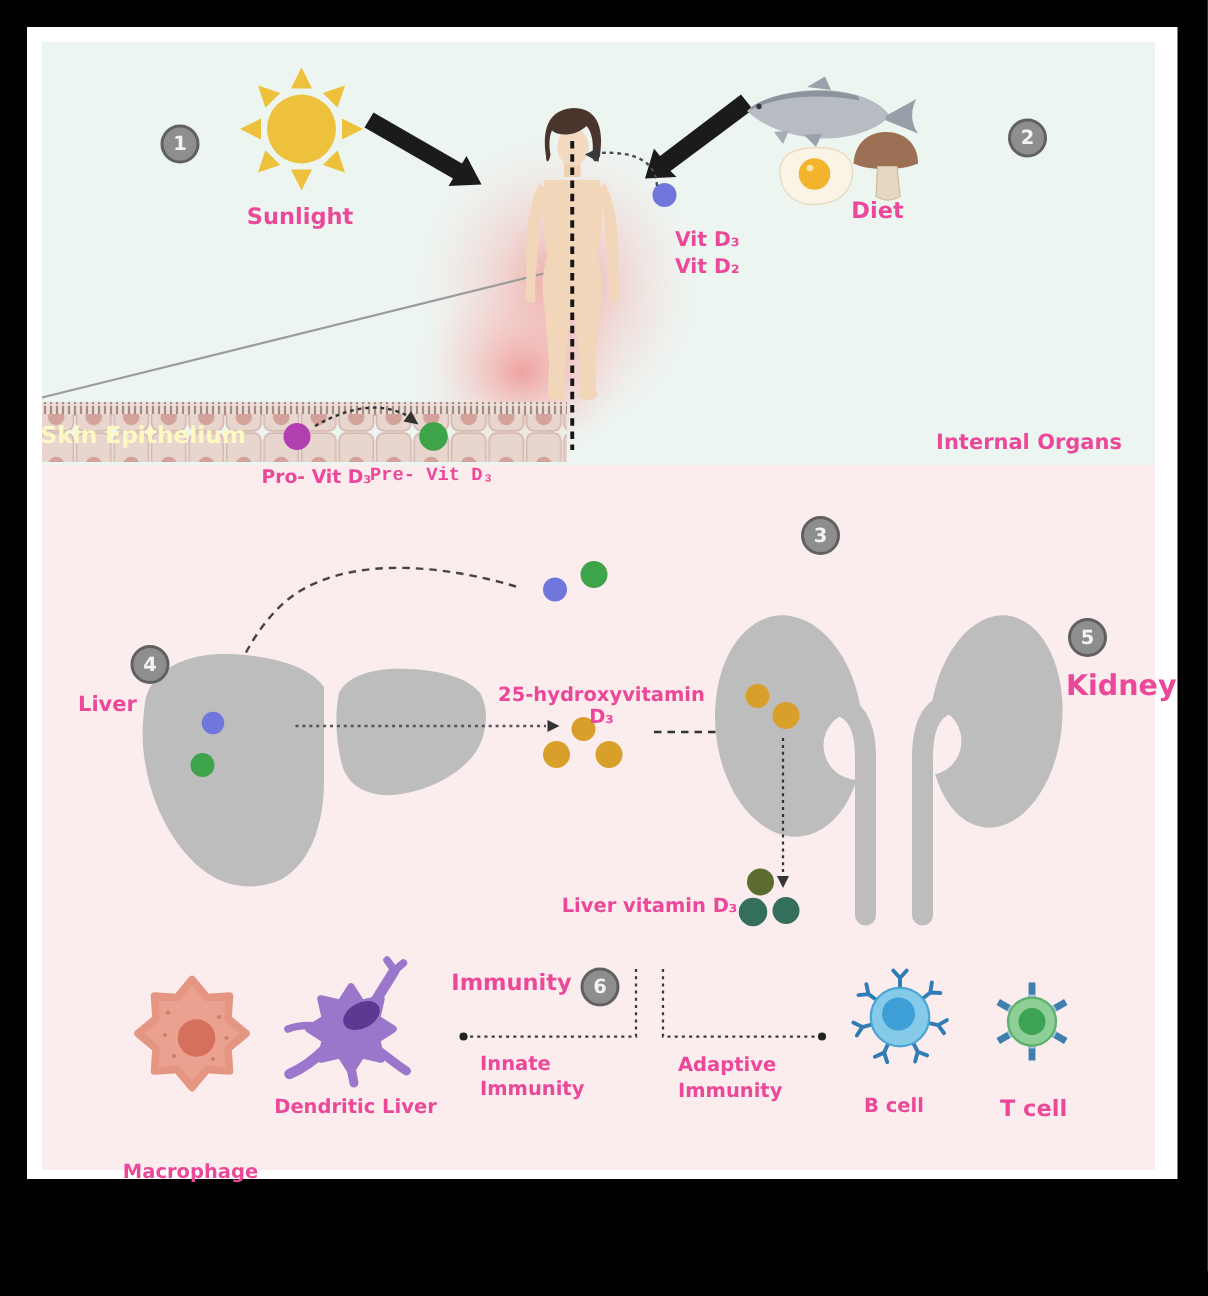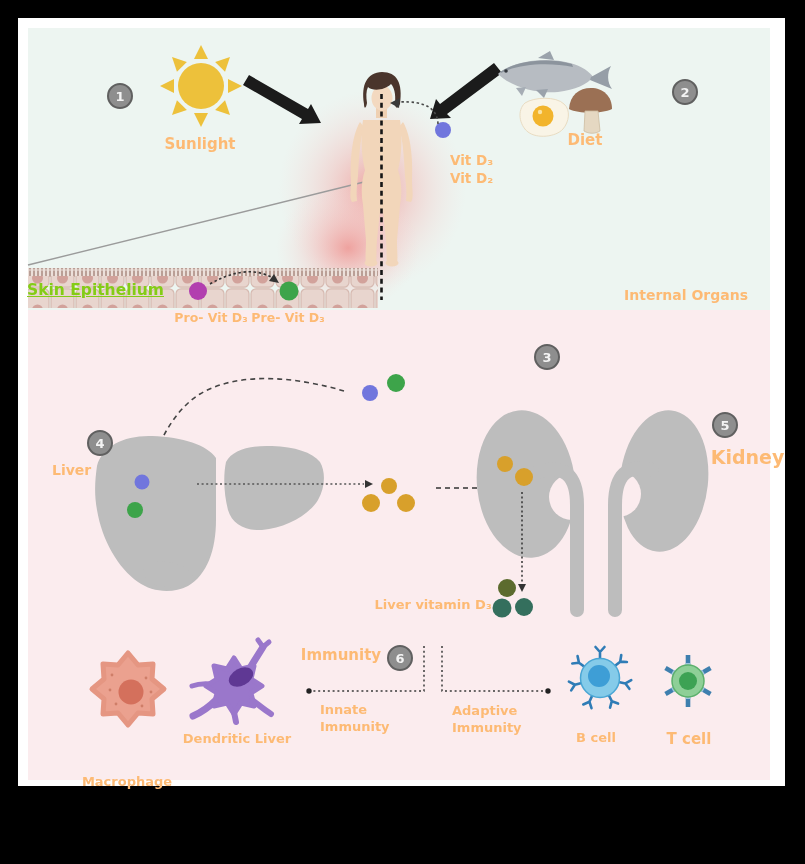--- a/index.html
+++ b/index.html
@@ -2,21 +2,21 @@
 <html><head>
 <meta charset="utf-8">
 <style>
   html,body{margin:0;padding:0;background:#000;}
   .stage{position:relative;width:805px;height:864px;background:#000;overflow:hidden;
          font-family:"DejaVu Sans","Liberation Sans",sans-serif;}
   .card{position:absolute;left:18px;top:18px;width:767px;height:768px;background:#ffffff;}
   .panel-mint{position:absolute;left:28px;top:28px;width:742px;height:282px;background:#edf5f1;}
   .panel-pink{position:absolute;left:28px;top:310px;width:742px;height:470px;background:#fbecee;}
   svg.overlay{position:absolute;left:0;top:0;width:805px;height:864px;}
-  .lbl{position:absolute;font-weight:bold;color:#fdba74;}
+  .lbl{position:absolute;font-weight:bold;color:#ec4899;}
   .ctr{text-align:center;}
   .rgt{text-align:right;}
   .step{position:absolute;width:26px;height:26px;border-radius:50%;background:#8e8e8e;
         border:2px solid #606060;box-sizing:border-box;color:#f3f3f3;font-weight:bold;
         font-size:13px;display:flex;align-items:center;justify-content:center;}
   .two-line span{display:block;}
 </style>
 </head>
 <body>
 
@@ -252,25 +252,26 @@
   <div class="step" style="left:87px;top:430px;">4</div>
   <div class="step" style="left:712px;top:412px;">5</div>
   <div class="step" style="left:387px;top:645px;">6</div>
 
   <div class="lbl ctr" style="left:145px;top:135px;width:110px;font-size:15px;">Sunlight</div>
   <div class="lbl ctr" style="left:552px;top:131px;width:66px;font-size:15px;">Diet</div>
   <div class="lbl two-line" style="left:450px;top:151px;font-size:13.5px;line-height:18px;">
     <span>Vit D₃</span>
     <span>Vit D₂</span>
   </div>
-  <div class="lbl" style="left:27px;top:281px;font-size:15.5px;color:#84cc16;text-decoration:underline;">Skin Epithelium</div>
+  <div class="lbl" style="left:27px;top:281px;font-size:15.5px;color:#fef9c3;">Skin Epithelium</div>
   <div class="lbl rgt" style="left:615px;top:287px;width:133px;font-size:14px;">Internal Organs</div>
   <div class="lbl ctr" style="left:161px;top:310px;width:100px;font-size:12.5px;">Pro- Vit D₃</div>
-  <div class="lbl ctr" style="left:238px;top:310px;width:100px;font-size:12.5px;">Pre- Vit D₃</div>
+  <div class="lbl ctr" style="left:238px;top:310px;width:100px;font-size:12.5px;font-family:Liberation Mono, monospace;">Pre- Vit D₃</div>
   <div class="lbl" style="left:52px;top:462px;font-size:14px;">Liver</div>
+  <div class="lbl ctr" style="left:326px;top:456px;width:150px;font-size:13px;">25-hydroxyvitamin D₃</div>
   <div class="lbl ctr" style="left:705px;top:446px;width:85px;font-size:19px;">Kidney</div>
   <div class="lbl ctr" style="left:368px;top:597px;width:130px;font-size:13px;">Liver vitamin D₃</div>
   <div class="lbl ctr" style="left:291px;top:646px;width:100px;font-size:15px;">Immunity</div>
   <div class="lbl two-line" style="left:320px;top:701px;font-size:13px;line-height:17px;">
     <span>Innate</span>
     <span>Immunity</span>
   </div>
   <div class="lbl two-line" style="left:452px;top:702px;font-size:13px;line-height:17px;">
     <span>Adaptive</span>
     <span>Immunity</span>

